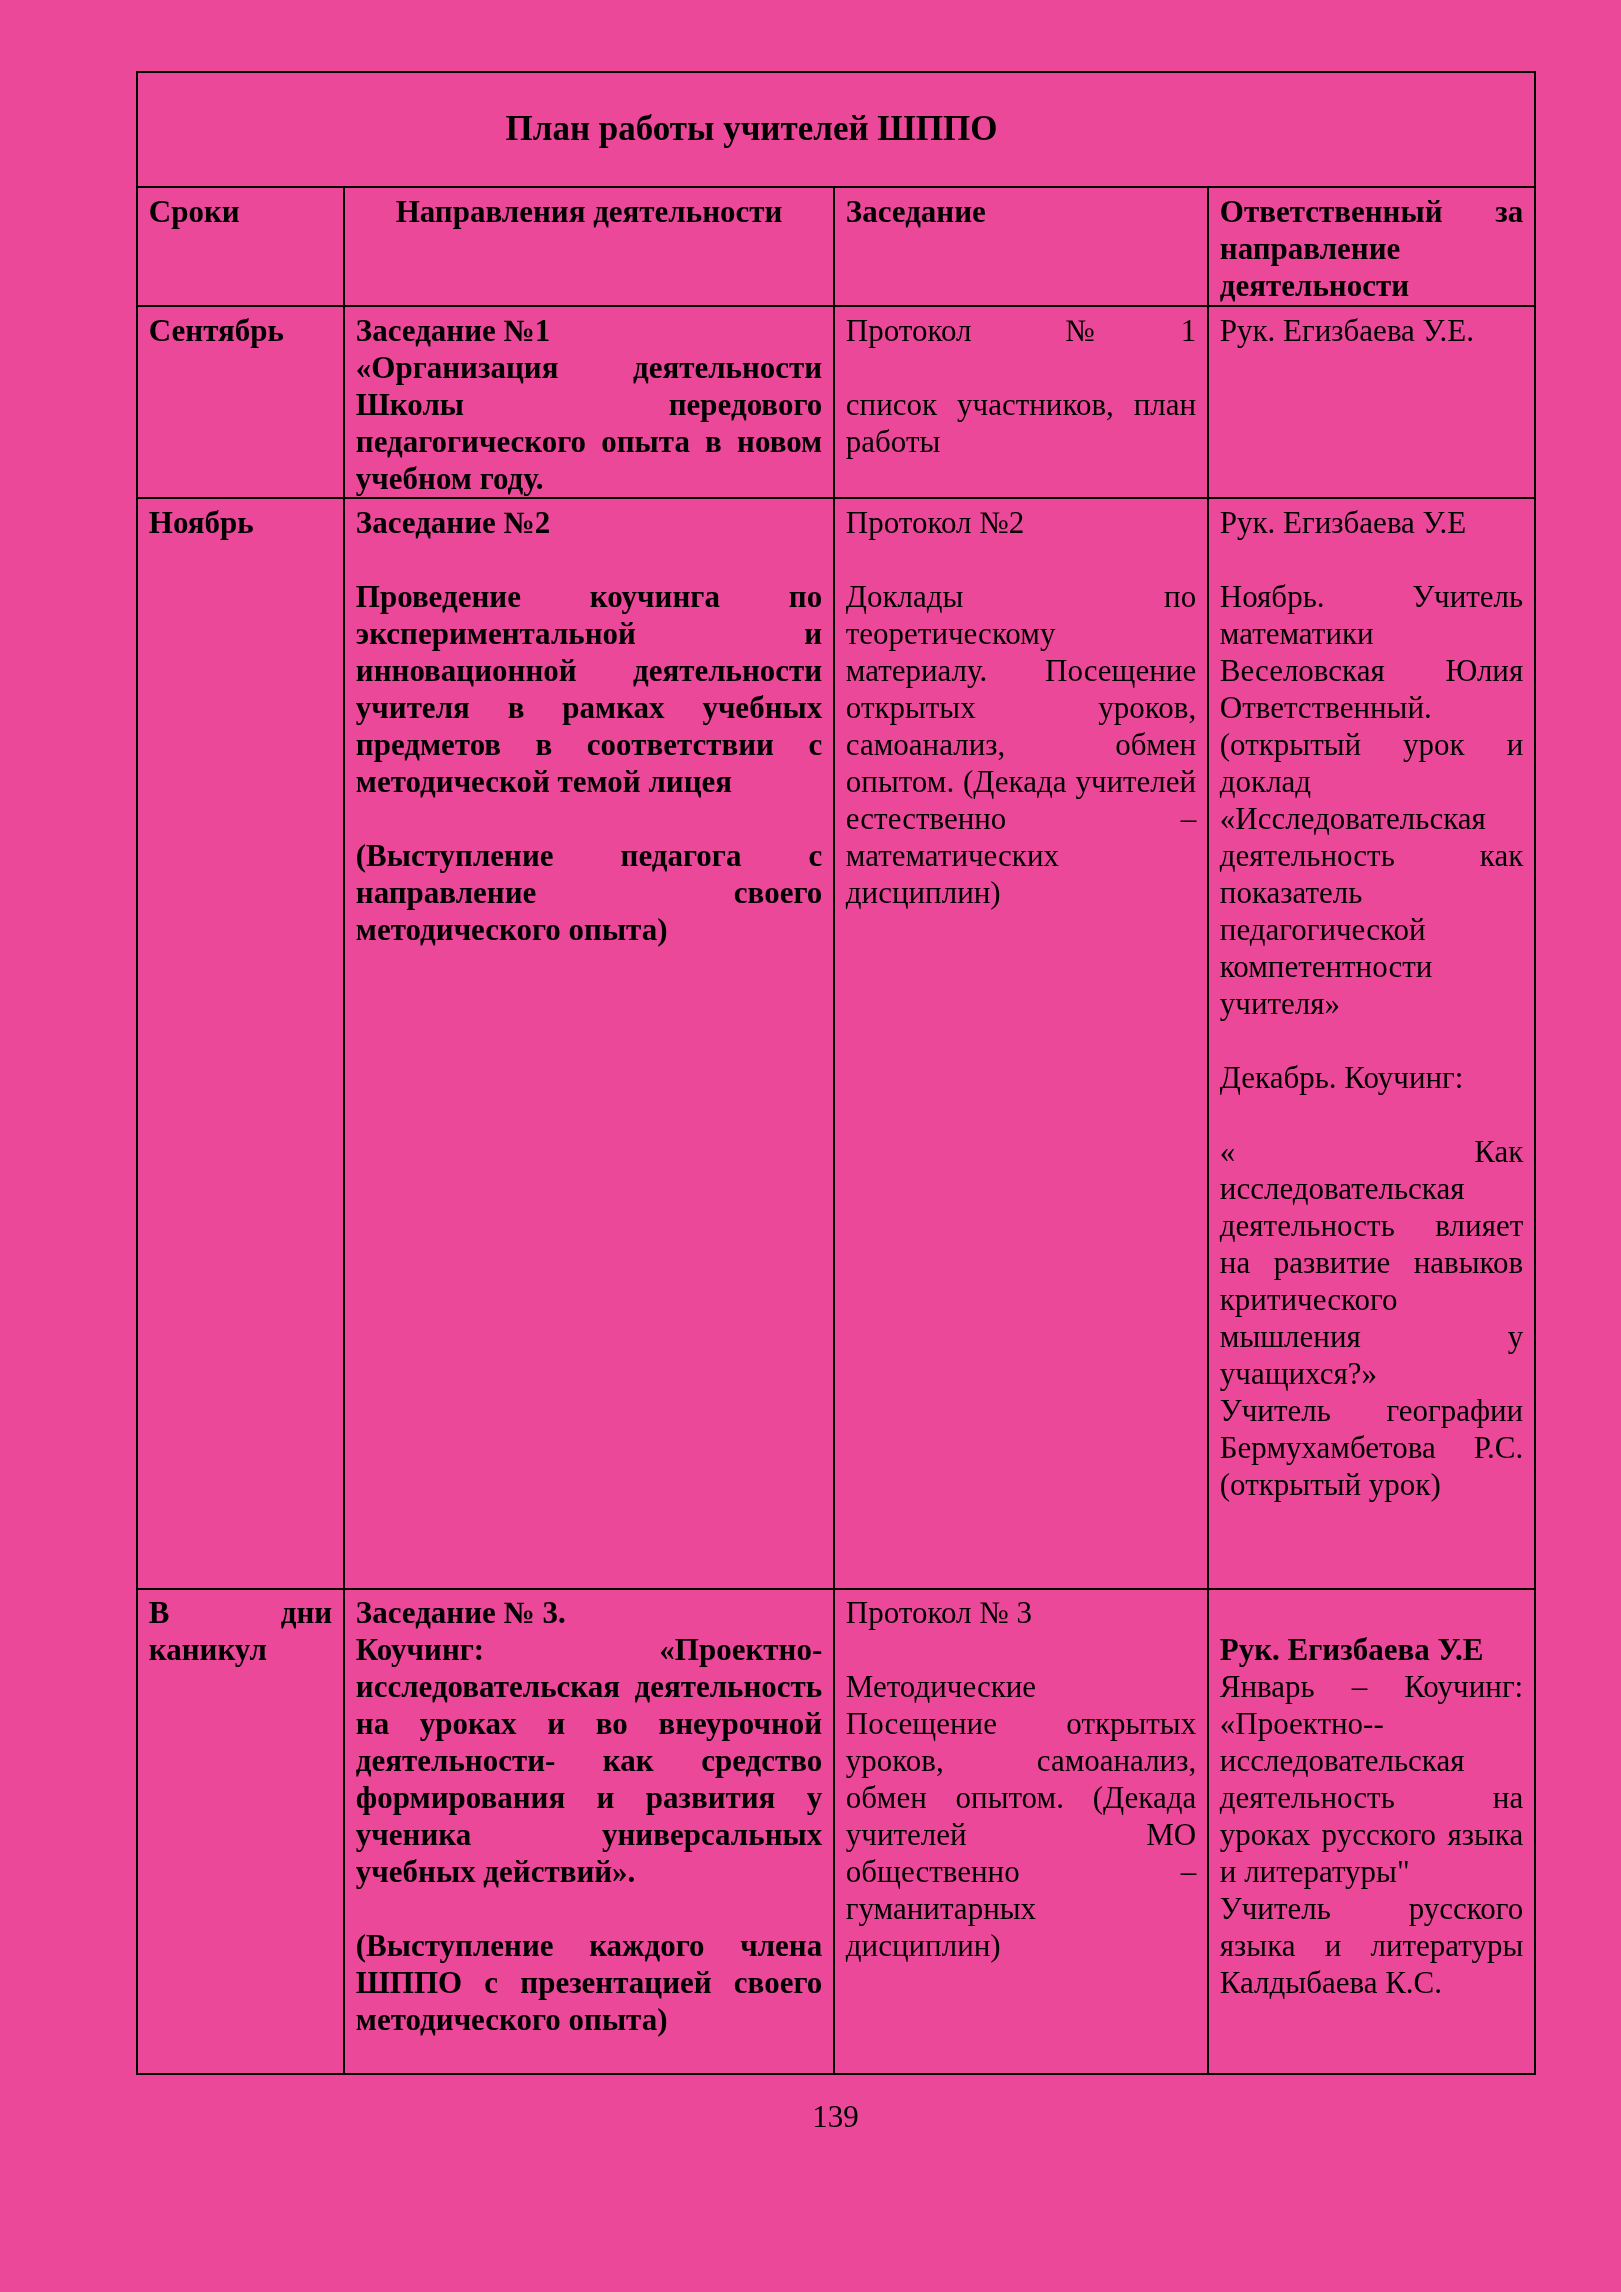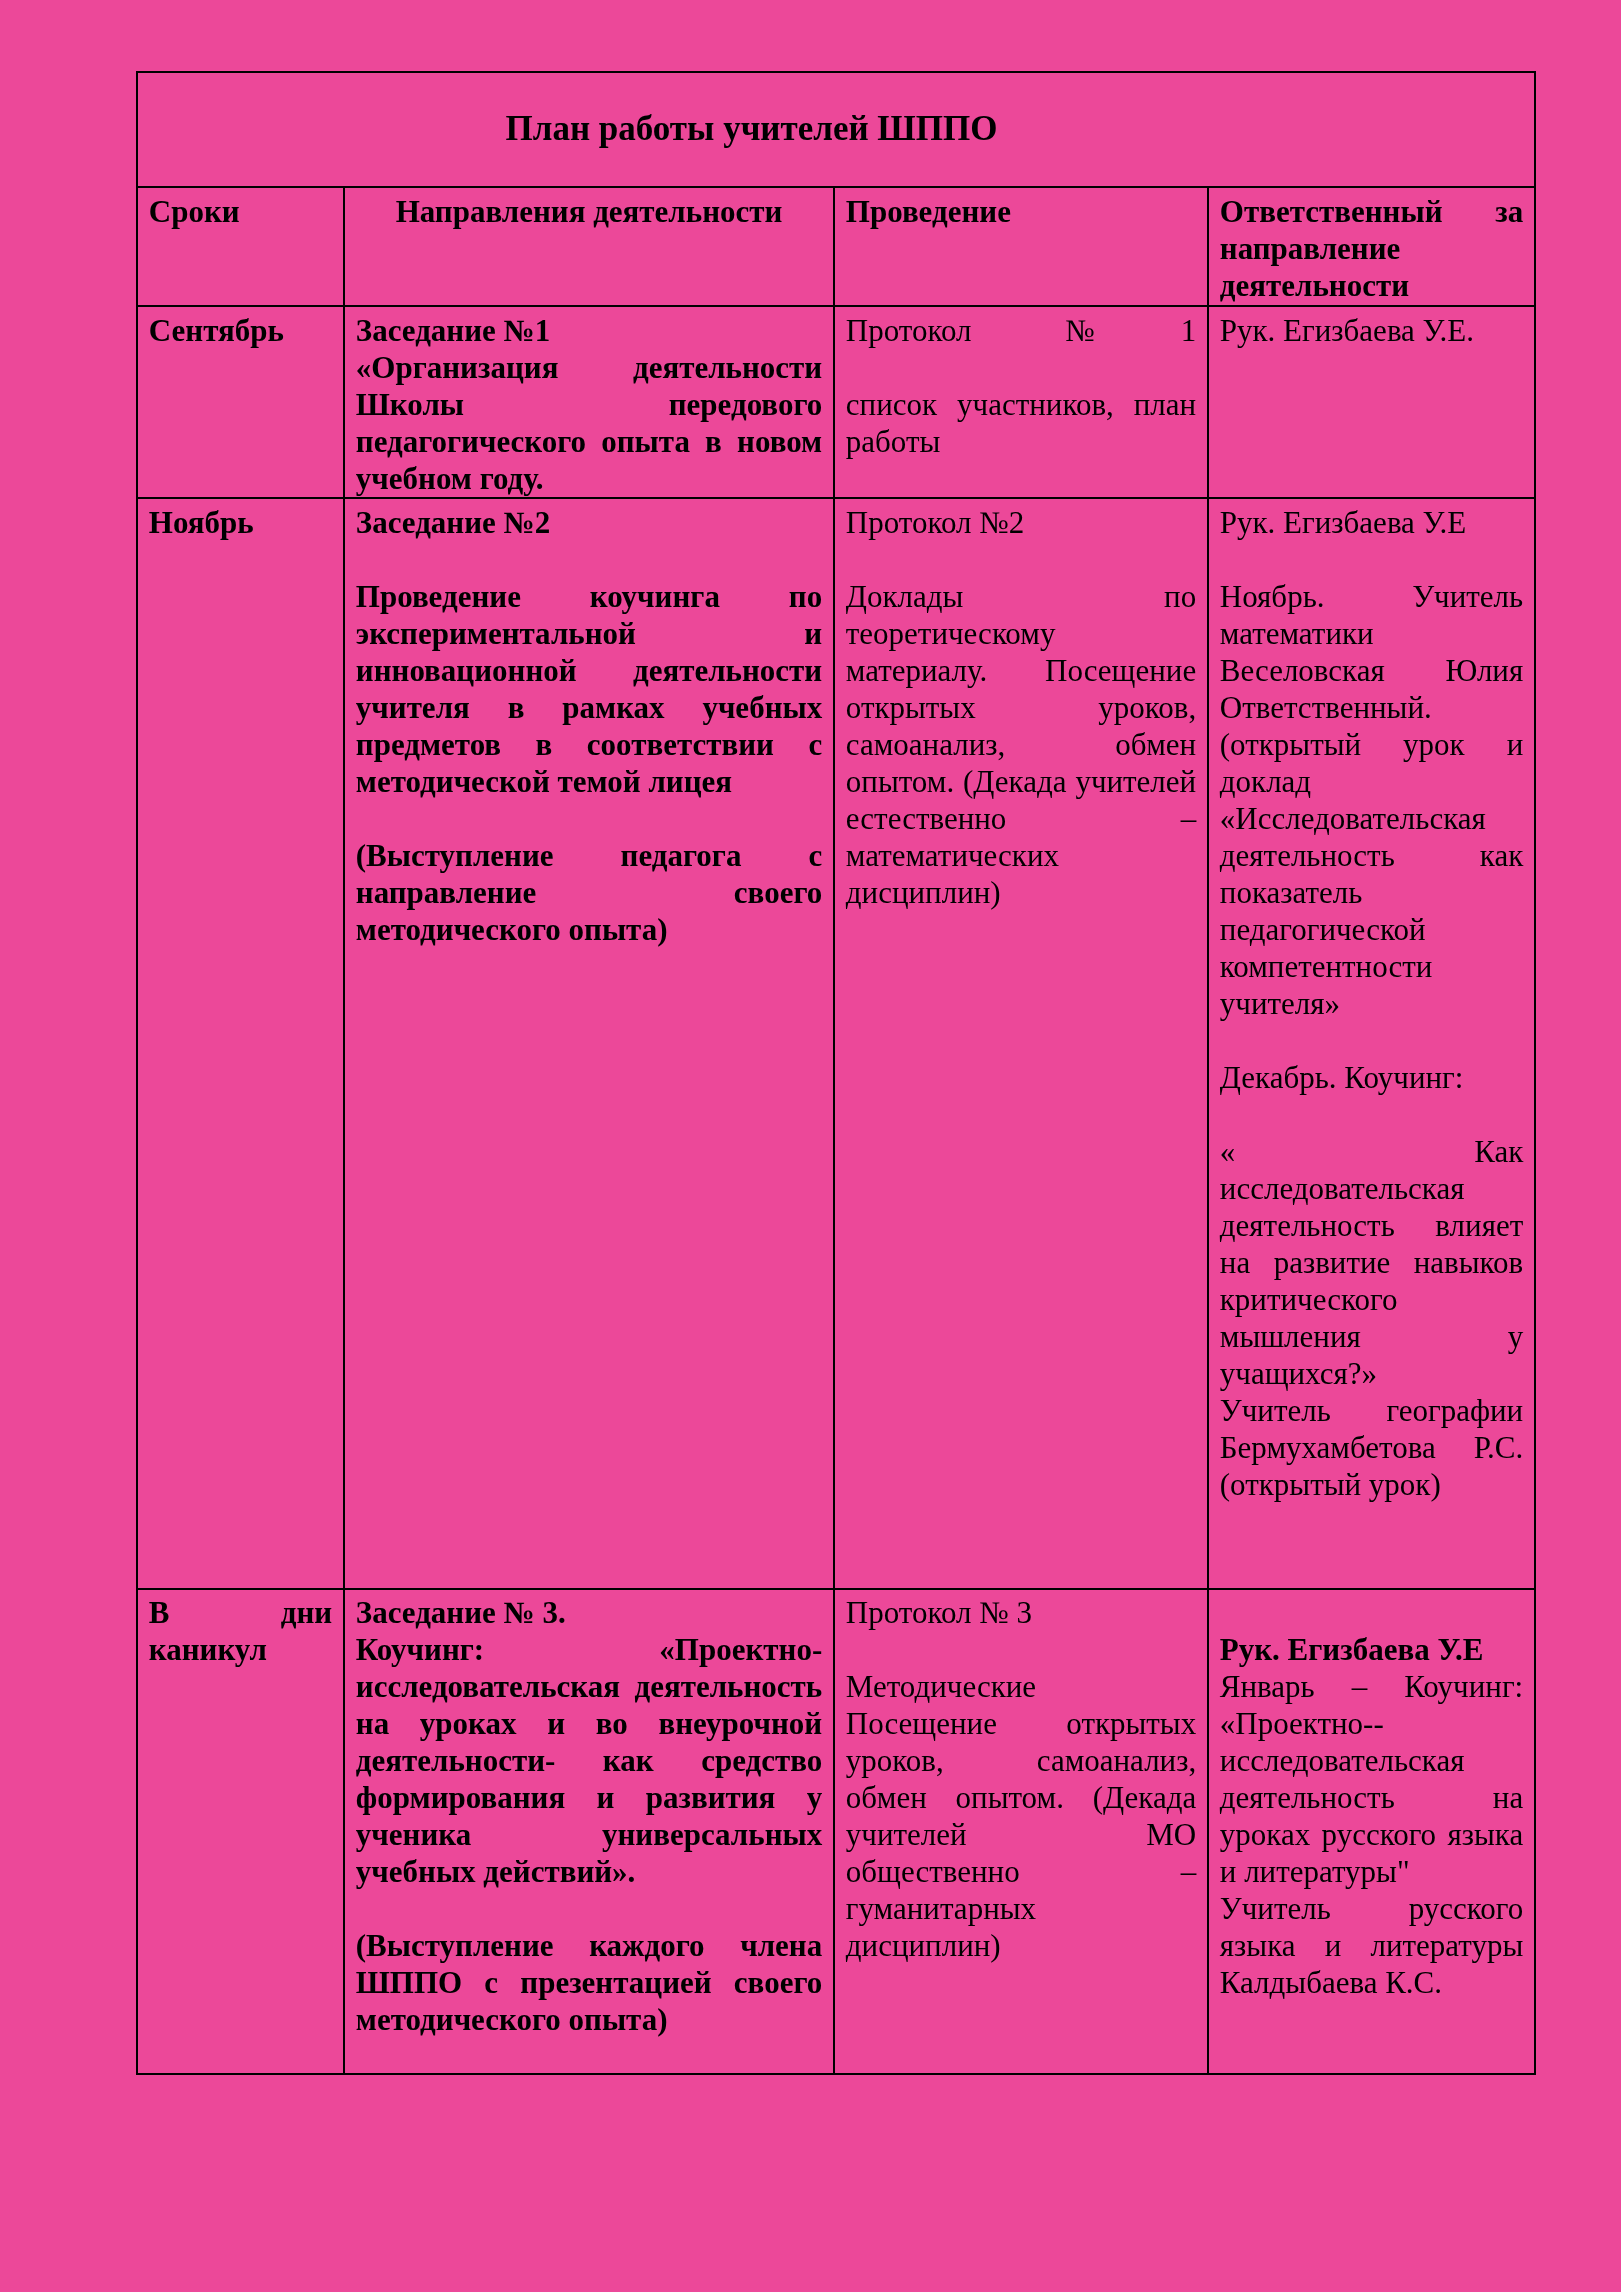--- a/index.html
+++ b/index.html
@@ -68,21 +68,21 @@
     </colgroup>
     <tbody>
         <tr class="title-row">
       <td colspan="4">
         <div class="doc-title">План работы учителей ШППО</div>
       </td>
     </tr>
     <tr class="header-row">
       <th class="h-left">Сроки</th>
       <th class="h-center">Направления деятельности</th>
-      <th class="h-left">Проведение</th>
+      <th class="h-left">Заседание</th>
       <th class="h-just">Ответственный за направление деятельности</th>
     </tr>
     <tr class="row-1">
       <td>
             <p class="para b">Сентябрь</p>
           </td>
       <td>
             <p class="para b">Заседание №1</p>
             <p class="para b">«Организация деятельности Школы передового педагогического опыта в новом учебном году.</p>
           </td>
@@ -143,15 +143,16 @@
             <p class="para">&nbsp;</p>
             <p class="para b">Рук. Егизбаева У.Е</p>
             <p class="para spread">Январь – Коучинг:</p>
             <p class="para i">«Проектно--исследовательская деятельность на уроках русского языка и литературы"</p>
             <p class="para">Учитель русского языка и литературы Калдыбаева К.С.</p>
           </td>
     </tr>
   </tbody>
     </table>
 
+  <div class="page-number">139</div>
 
 </div>
 
 
 </body></html>

